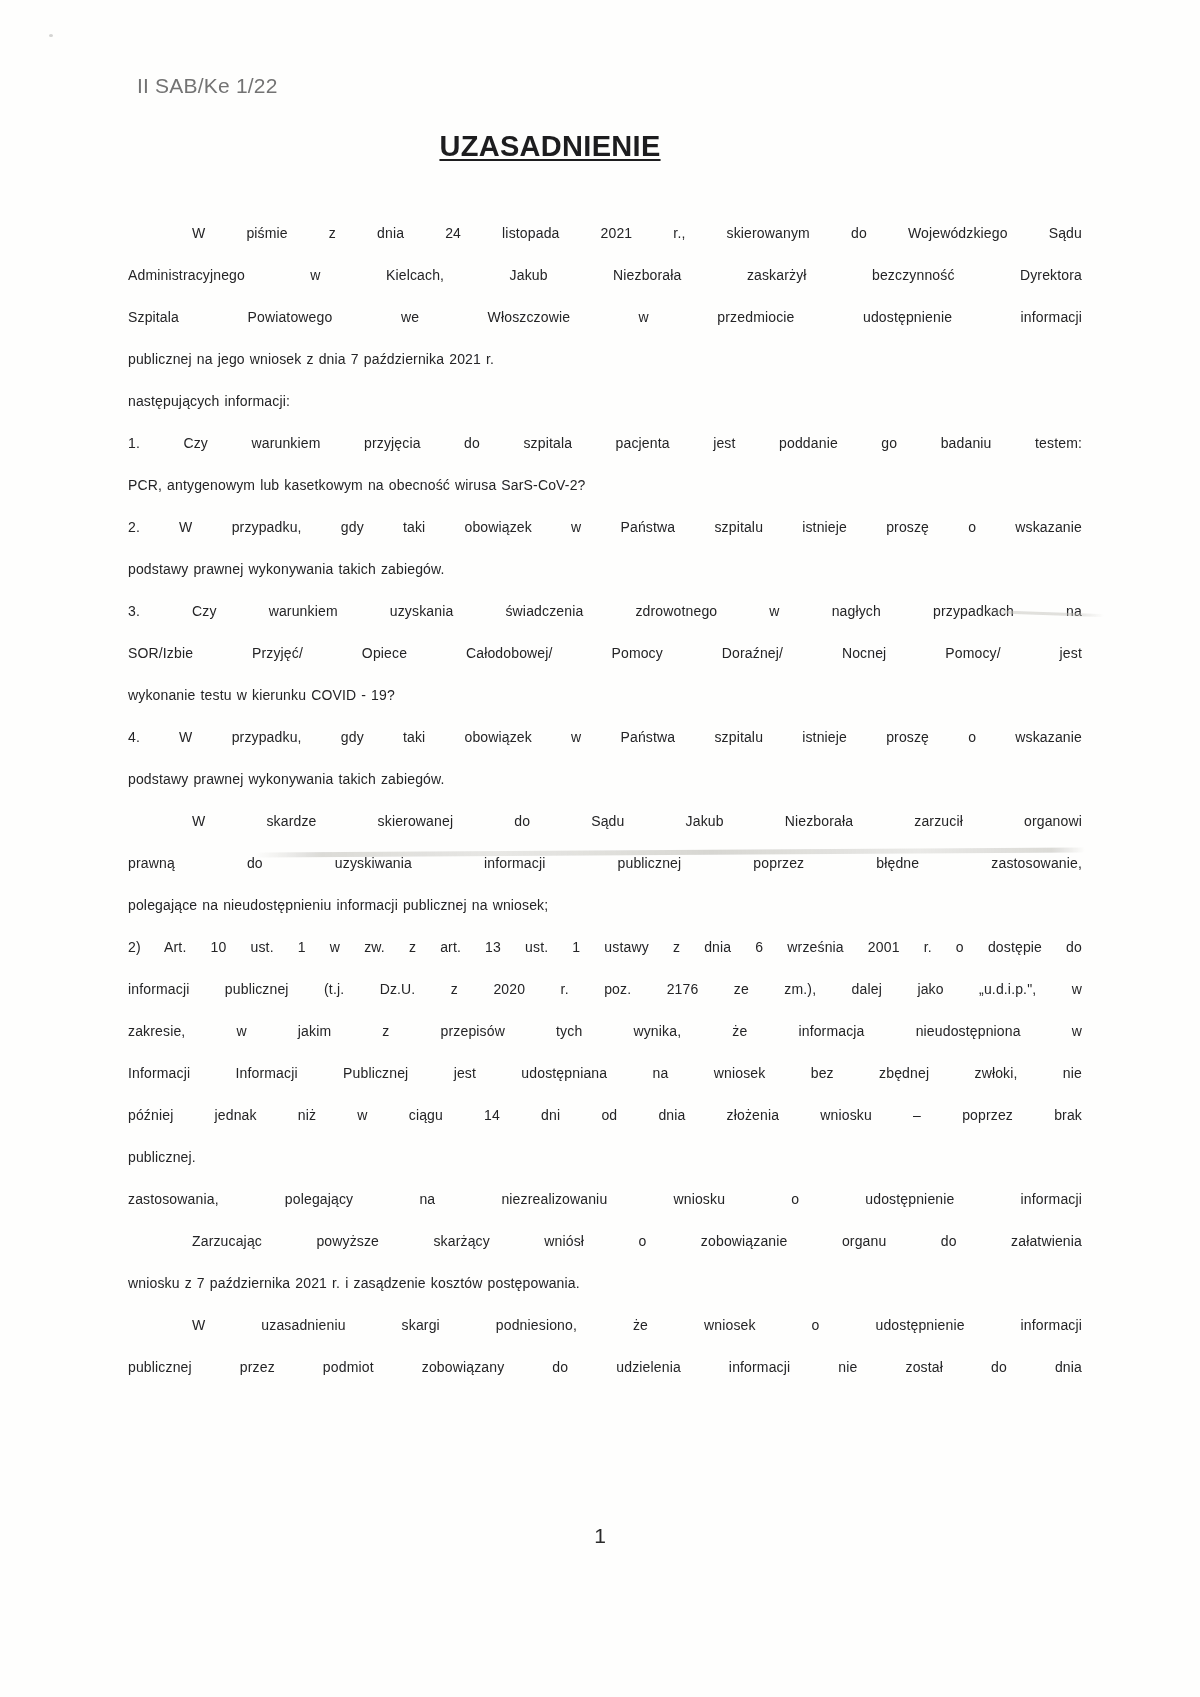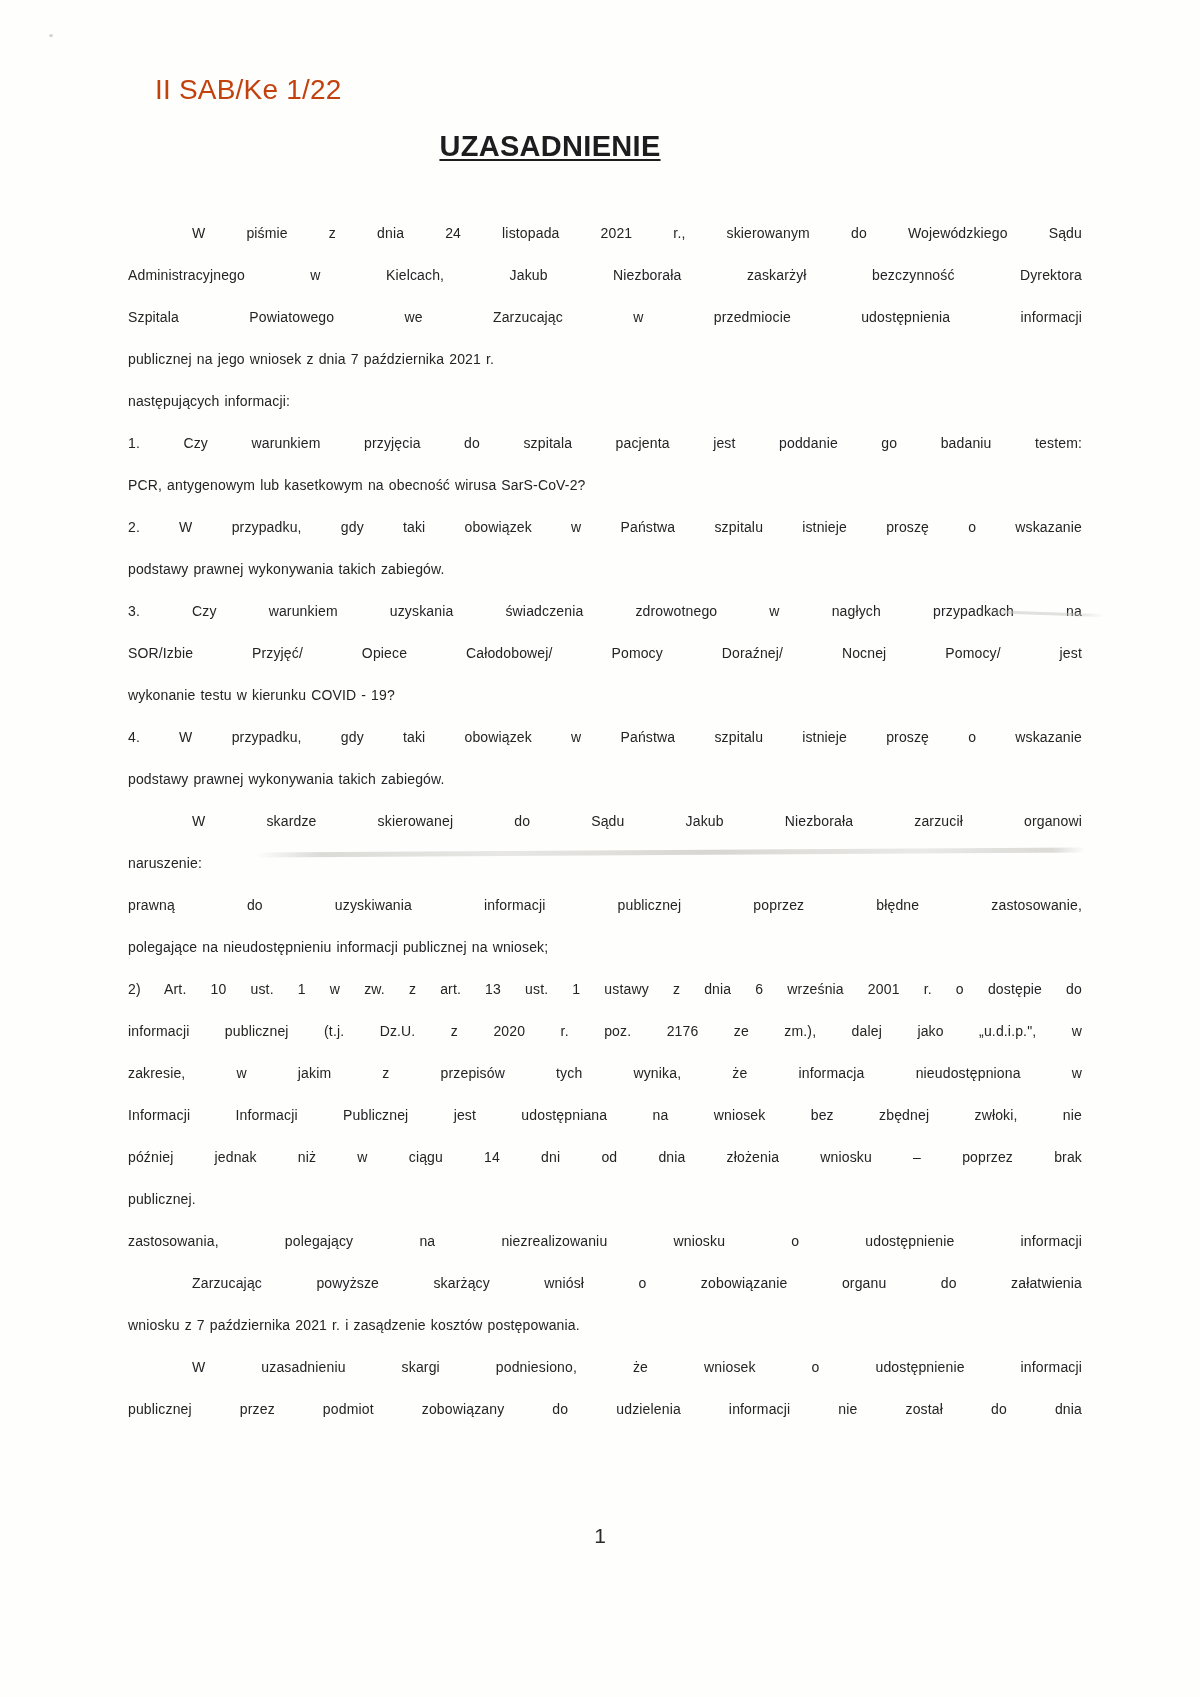--- a/index.html
+++ b/index.html
@@ -8,25 +8,25 @@
     width:1200px;
     height:1697px;
     margin:0 auto;
     background:#fefefd;
     overflow:hidden;
     font-family:"Liberation Sans","DejaVu Sans",sans-serif;
     color:#242424;
   }
   .case-number{
     position:absolute;
-    left:155px;
+    left:137px;
     top:74px;
-    font-size:28px;
+    font-size:21px;
     letter-spacing:0.2px;
-    color:#c2410c;
+    color:#737373;
   }
   .doc-title{
     position:absolute;
     left:0;
     top:130px;
     width:1100px;
     text-align:center;
     font-size:29px;
     font-weight:bold;
     letter-spacing:0.3px;
@@ -114,34 +114,33 @@
 <div class="page">
   <div class="speck"></div>
 
   <div class="case-number">II SAB/Ke 1/22</div>
 
   <div class="doc-title">UZASADNIENIE</div>
 
   <div class="body-text">
       <div class="line just indent">W piśmie z dnia 24 listopada 2021 r., skierowanym do Wojewódzkiego Sądu</div>
       <div class="line just">Administracyjnego w Kielcach, Jakub Niezborała zaskarżył bezczynność Dyrektora</div>
-      <div class="line just">Szpitala Powiatowego we Zarzucając w przedmiocie udostępnienia informacji</div>
+      <div class="line just">Szpitala Powiatowego we Włoszczowie w przedmiocie udostępnienie informacji</div>
       <div class="line">publicznej na jego wniosek z dnia 7 października 2021 r.</div>
       <div class="line">następujących informacji:</div>
       <div class="line just">1. Czy warunkiem przyjęcia do szpitala pacjenta jest poddanie go badaniu testem:</div>
       <div class="line">PCR, antygenowym lub kasetkowym na obecność wirusa SarS-CoV-2?</div>
       <div class="line just">2. W przypadku, gdy taki obowiązek w Państwa szpitalu istnieje proszę o wskazanie</div>
       <div class="line">podstawy prawnej wykonywania takich zabiegów.</div>
       <div class="line just">3. Czy warunkiem uzyskania świadczenia zdrowotnego w nagłych przypadkach na</div>
       <div class="line just">SOR/Izbie Przyjęć/ Opiece Całodobowej/ Pomocy Doraźnej/ Nocnej Pomocy/ jest</div>
       <div class="line">wykonanie testu w kierunku COVID - 19?</div>
       <div class="line just">4. W przypadku, gdy taki obowiązek w Państwa szpitalu istnieje proszę o wskazanie</div>
       <div class="line">podstawy prawnej wykonywania takich zabiegów.</div>
       <div class="line just indent">W skardze skierowanej do Sądu Jakub Niezborała zarzucił organowi</div>
-      <div class="line">naruszenie:</div>
       <div class="line just">prawną do uzyskiwania informacji publicznej poprzez błędne zastosowanie,</div>
       <div class="line">polegające na nieudostępnieniu informacji publicznej na wniosek;</div>
       <div class="line just">2) Art. 10 ust. 1 w zw. z art. 13 ust. 1 ustawy z dnia 6 września 2001 r. o dostępie do</div>
       <div class="line just">informacji publicznej (t.j. Dz.U. z 2020 r. poz. 2176 ze zm.), dalej jako „u.d.i.p.", w</div>
       <div class="line just">zakresie, w jakim z przepisów tych wynika, że informacja nieudostępniona w</div>
       <div class="line just">Informacji Informacji Publicznej jest udostępniana na wniosek bez zbędnej zwłoki, nie</div>
       <div class="line just">później jednak niż w ciągu 14 dni od dnia złożenia wniosku – poprzez brak</div>
       <div class="line">publicznej.</div>
       <div class="line just">zastosowania, polegający na niezrealizowaniu wniosku o udostępnienie informacji</div>
       <div class="line just indent">Zarzucając powyższe skarżący wniósł o zobowiązanie organu do załatwienia</div>

